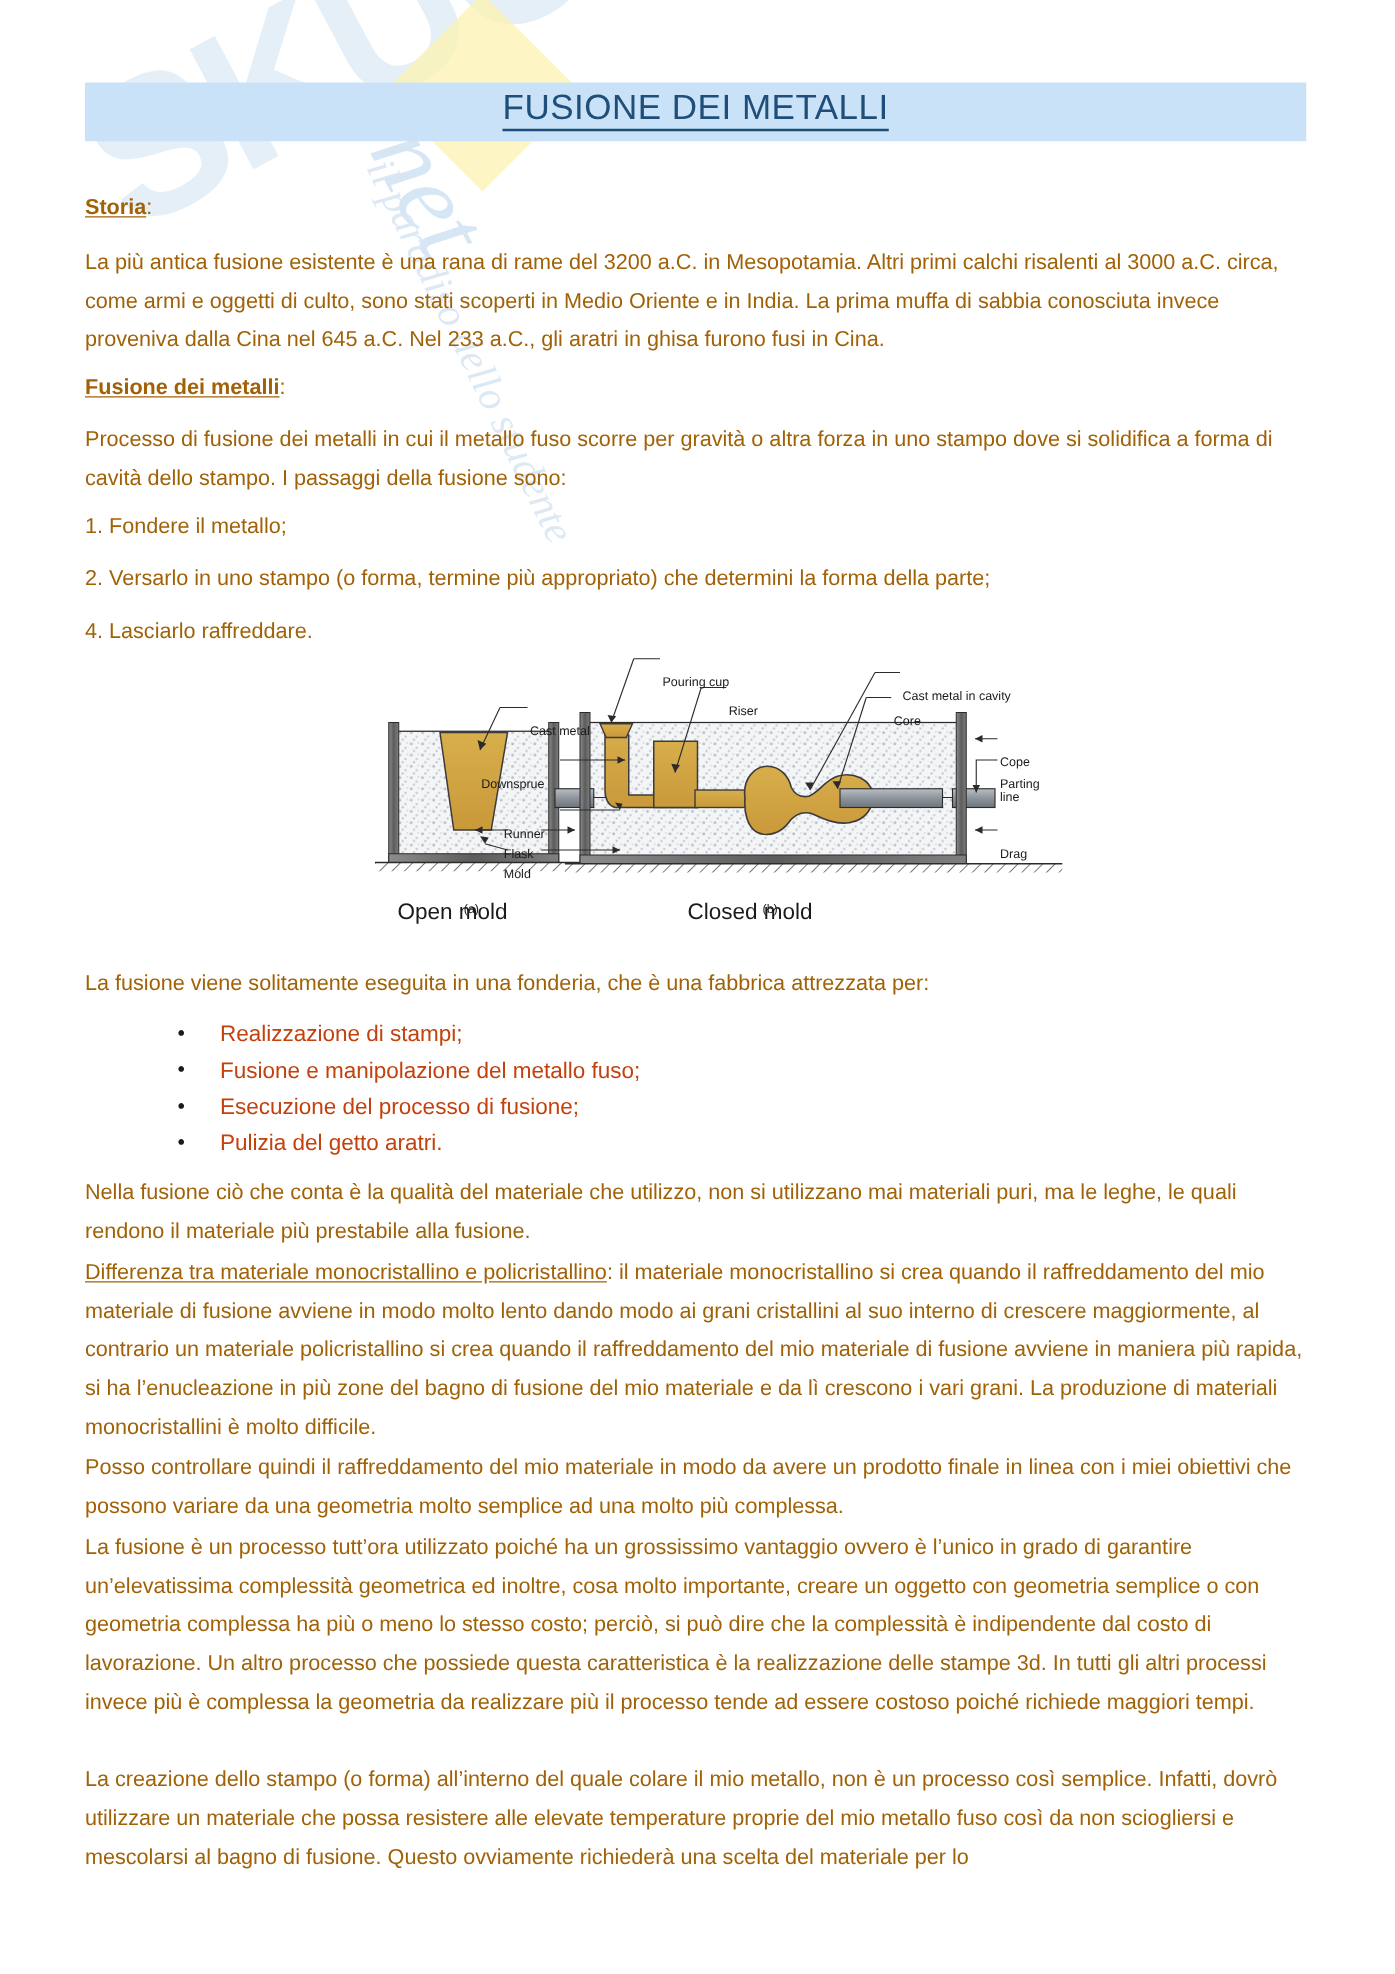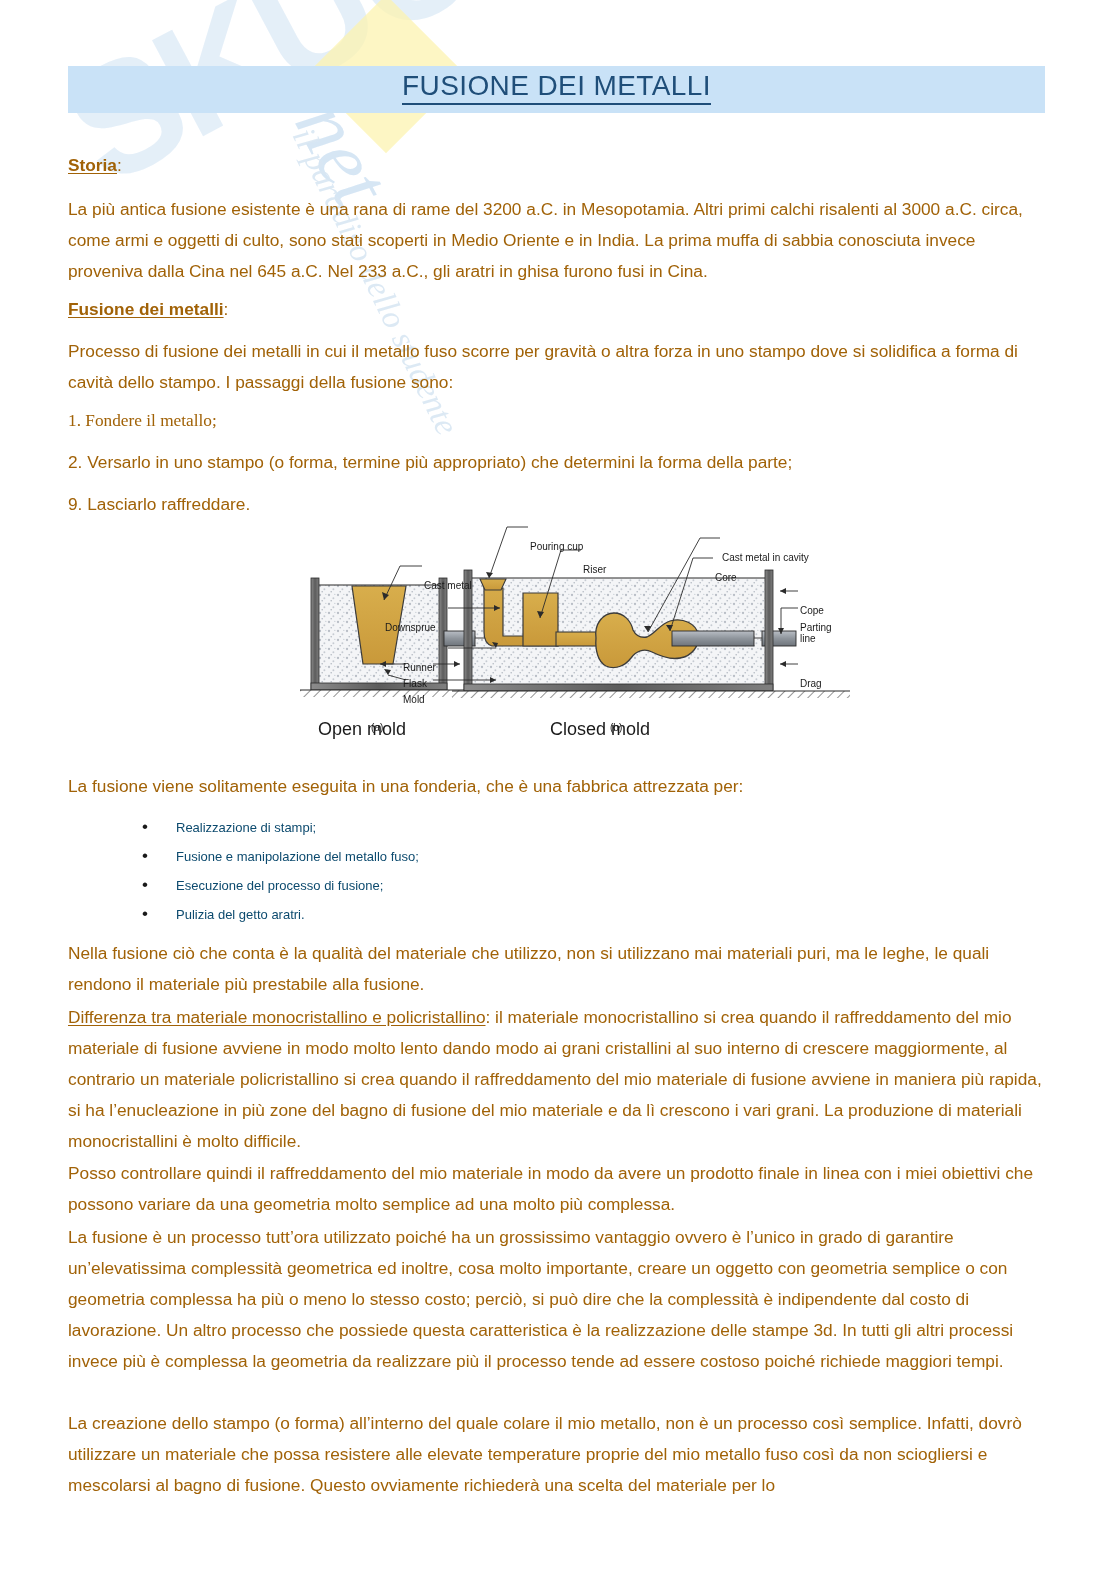--- a/index.html
+++ b/index.html
@@ -109,23 +109,23 @@
     text-underline-offset: 2px;
   }
   .inline-u { text-decoration: underline; text-underline-offset: 2px; }
 
   ul.bullets {
     margin: 0;
     padding: 0 0 0 74px;
     list-style: none;
   }
   ul.bullets li {
-    font-size: 13px;
+    font-size: 18px;
     line-height: 29px;
-    color: #0c4a6e;
+    color: #c2410c;
     position: relative;
     padding-left: 34px;
   }
   ul.bullets li::before {
     content: "\2022";
     position: absolute;
     left: 0; top: -1px;
     font-size: 17px;
     color: #1a1a1a;
   }
@@ -171,28 +171,28 @@
   </div>
 
   <div class="body-col" style="top:294px;">
     <p class="para"><span class="hdr-u">Fusione dei metalli</span><span>:</span></p>
   </div>
 
   <div class="body-col" style="top:336px;">
     <p class="para">Processo di fusione dei metalli in cui il metallo fuso scorre per gravità o altra forza in uno stampo dove si solidifica a forma di cavità dello stampo. I passaggi della fusione sono:</p>
   </div>
 
-  <div class="body-col" style="top:405px;font-family:Liberation Serif, serif;">
+  <div class="body-col" style="top:405px;">
     <p class="para">1. Fondere il metallo;</p>
   </div>
   <div class="body-col" style="top:447px;">
     <p class="para">2. Versarlo in uno stampo (o forma, termine più appropriato) che determini la forma della parte;</p>
   </div>
   <div class="body-col" style="top:489px;">
-    <p class="para">9. Lasciarlo raffreddare.</p>
+    <p class="para">4. Lasciarlo raffreddare.</p>
   </div>
 
   <div id="figure">
     <svg width="550" height="250" viewBox="0 0 550 250" xmlns="http://www.w3.org/2000/svg">
       <defs>
         <pattern id="sandpat" width="9" height="9" patternUnits="userSpaceOnUse">
           <rect width="9" height="9" fill="#f4f5f7"></rect>
           <circle cx="2" cy="2" r="1.15" fill="#b9bec6"></circle>
           <circle cx="6.4" cy="5.2" r="0.95" fill="#c6cbd2"></circle>
           <circle cx="4.2" cy="7.8" r="0.8" fill="#b3b9c1"></circle>

